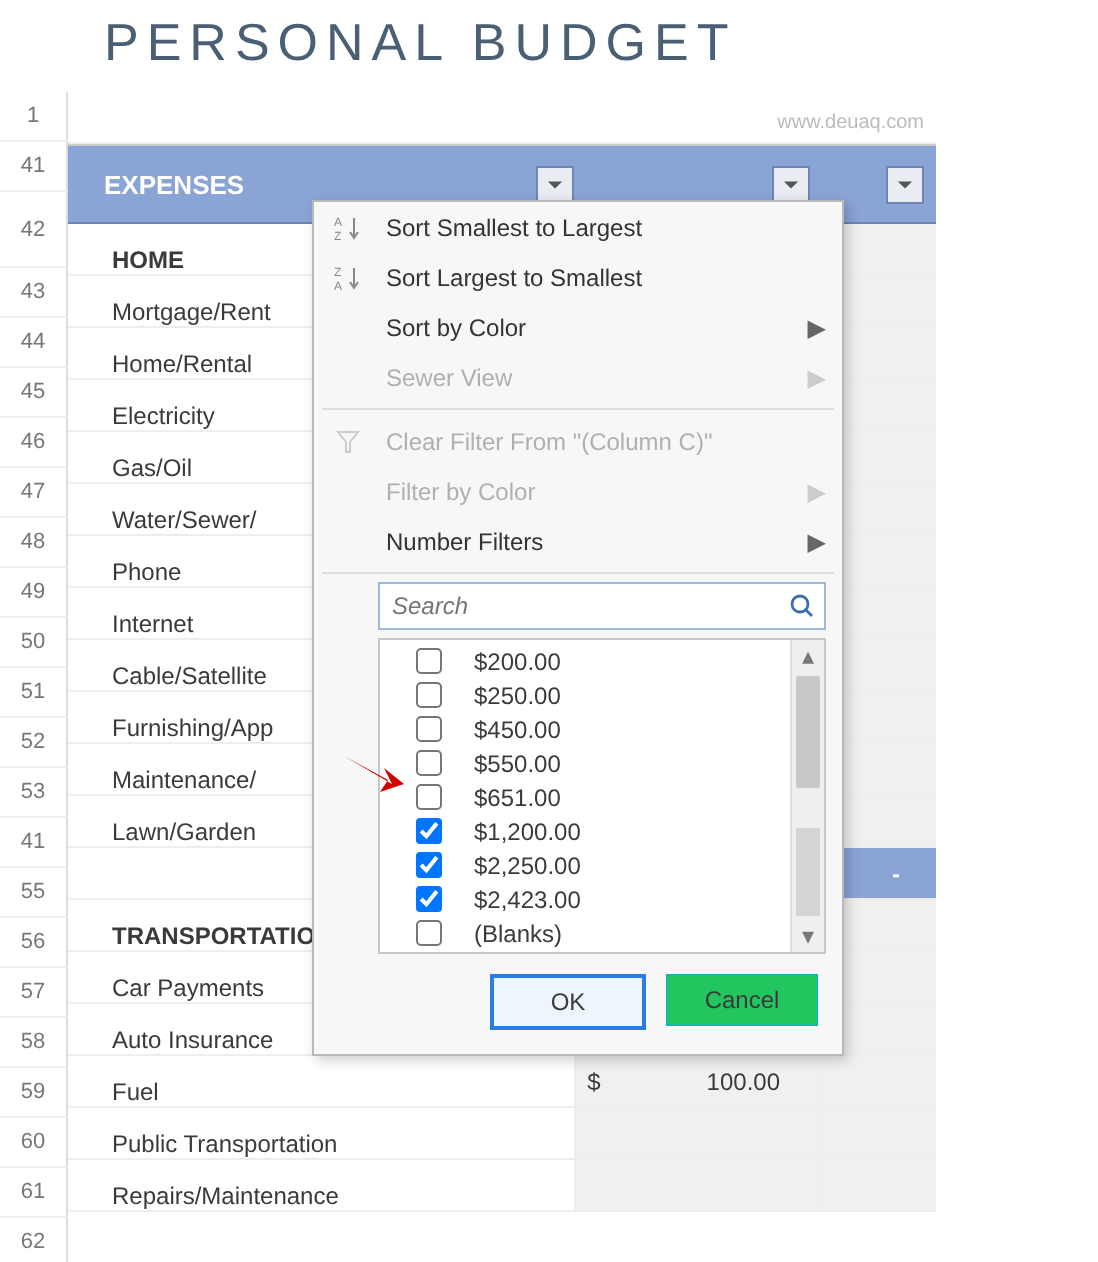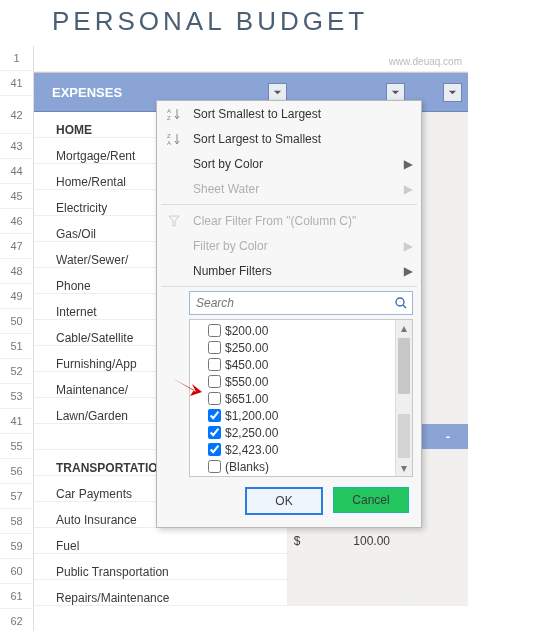--- a/index.html
+++ b/index.html
@@ -32,21 +32,21 @@
 .mi .ico{width:22px;display:flex;justify-content:center;color:#888}
 .mi .txt{flex:1;white-space:nowrap}
 .mi .arr{color:#666}
 .mi.disabled .arr{color:#ccc}
 .sep{height:1px;background:#ddd;margin:3px 4px}
 .search{margin:4px 8px 4px 32px;height:22px;border:1px solid #9fb8d9;display:flex;align-items:center;background:#fff}
 .search input{flex:1;border:0;outline:0;padding:0 6px;font-size:12px;font-style:italic;color:#14532d;background:transparent}
 .search .mag{width:22px;display:flex;justify-content:center;color:#3b6fb0}
 .listbox{margin:0 8px 0 32px;height:156px;border:1px solid #c8c8c8;background:#fff;position:relative;overflow:hidden}
 .listbox .items{padding:2px 4px}
-.litem{display:flex;align-items:center;height:17px;gap:4px;padding-left:14px}
+.litem{display:flex;align-items:center;height:17px;gap:16px;padding-left:14px}
 .litem input{margin:0}
 .scroll{position:absolute;right:0;top:0;bottom:0;width:16px;background:#efefef;border-left:1px solid #ddd;display:flex;flex-direction:column;justify-content:space-between;align-items:center}
 .scroll .sbtn{height:16px;width:100%;display:flex;align-items:center;justify-content:center;color:#777}
 .scroll .thumb{position:absolute;right:2px;width:12px;background:#c8c8c8;border-radius:1px}
 .btns{display:flex;justify-content:flex-end;gap:10px;padding:10px 12px 12px}
 .btn{width:74px;height:24px;border:1px solid #14b8a6;background:#22c55e;font-size:12px;display:flex;align-items:center;justify-content:center}
 .btn.primary{border:2px solid #2b7de1;background:#eef5fc}
 .arrow{position:absolute;left:170px;top:374px;pointer-events:none}
 .arrow svg{width:34px;height:24px}
 </style>
@@ -241,21 +241,21 @@
         </span>
     <span class="txt">Sort Largest to Smallest</span>
   </div>
   <div class="mi">
     <span class="ico"></span>
     <span class="txt">Sort by Color</span>
     <span class="arr">▶</span>
   </div>
   <div class="mi disabled">
     <span class="ico"></span>
-    <span class="txt">Sheet Water</span>
+    <span class="txt">Sewer View</span>
     <span class="arr">▶</span>
   </div>
   <div class="sep"></div>
   <div class="mi disabled">
     <span class="ico">
           <svg width="14" height="14" viewBox="0 0 14 14">
             <path d="M2 2 H12 L8 7 V12 H6 V7 Z" fill="none" stroke="#ccc"></path>
           </svg>
         </span>
     <span class="txt">Clear Filter From "(Column C)"</span>

